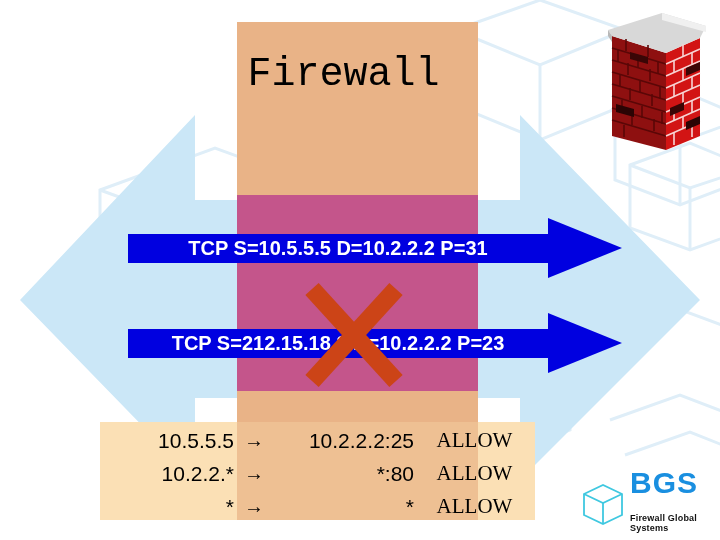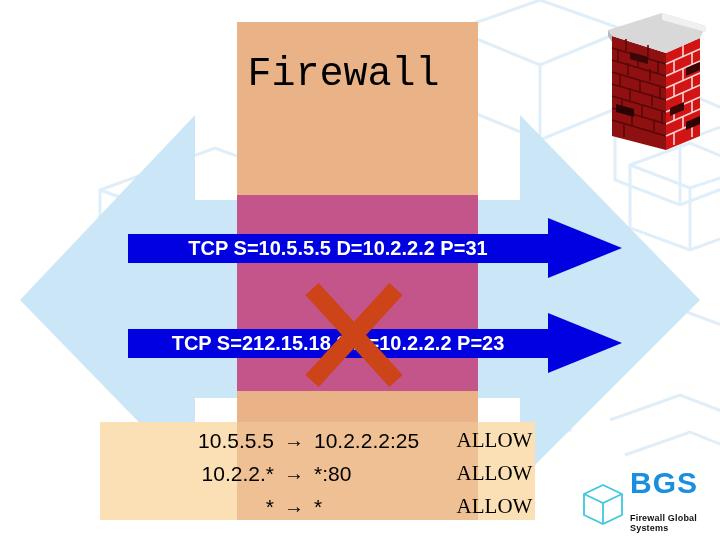--- a/index.html
+++ b/index.html
@@ -34,23 +34,23 @@
   .rules-box-shade{
     position:absolute;left:237px;top:422px;width:241px;height:98px;
     background:#e9b387;opacity:.72;
   }
   .rules-text{
     position:absolute;left:100px;top:422px;width:435px;height:98px;
     color:#000000;font-size:21px;line-height:29px;
     font-family:"Liberation Sans", sans-serif;
   }
   .rule-row{position:relative;height:29px;display:flex;align-items:center;margin-top:4px;}
-  .rule-src{width:108px;text-align:right;white-space:nowrap;padding-left:26px;margin-left:40px;}
+  .rule-src{width:108px;text-align:right;white-space:nowrap;padding-left:26px;}
   .rule-arrow{width:40px;text-align:center;font-size:20px;}
-  .rule-dst{width:140px;text-align:left;white-space:nowrap;}
+  .rule-dst{width:140px;text-align:right;white-space:nowrap;}
   .rule-act{flex:1;text-align:center;white-space:nowrap;font-family:Liberation Serif, serif;}
 
   
   .pkt{position:absolute;}
   .pkt-bar{
     position:absolute;background:#0000e0;
     color:#ffffff;font-size:20px;font-weight:bold;
     display:flex;align-items:center;justify-content:center;
     white-space:nowrap;font-family:"Liberation Sans", sans-serif;
   }

